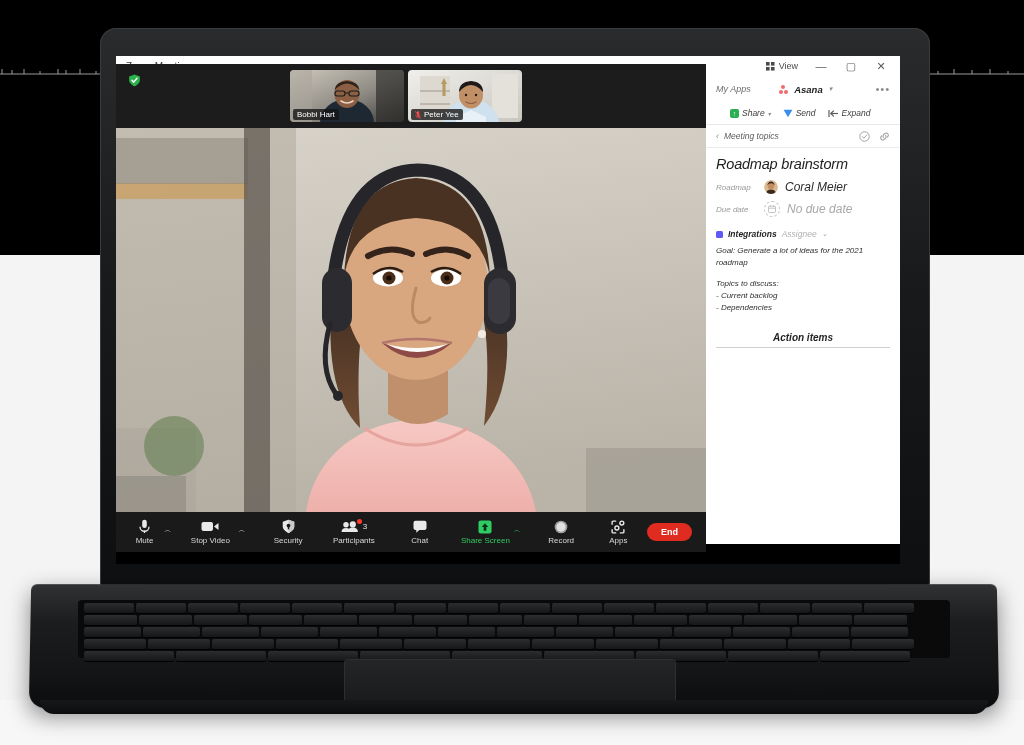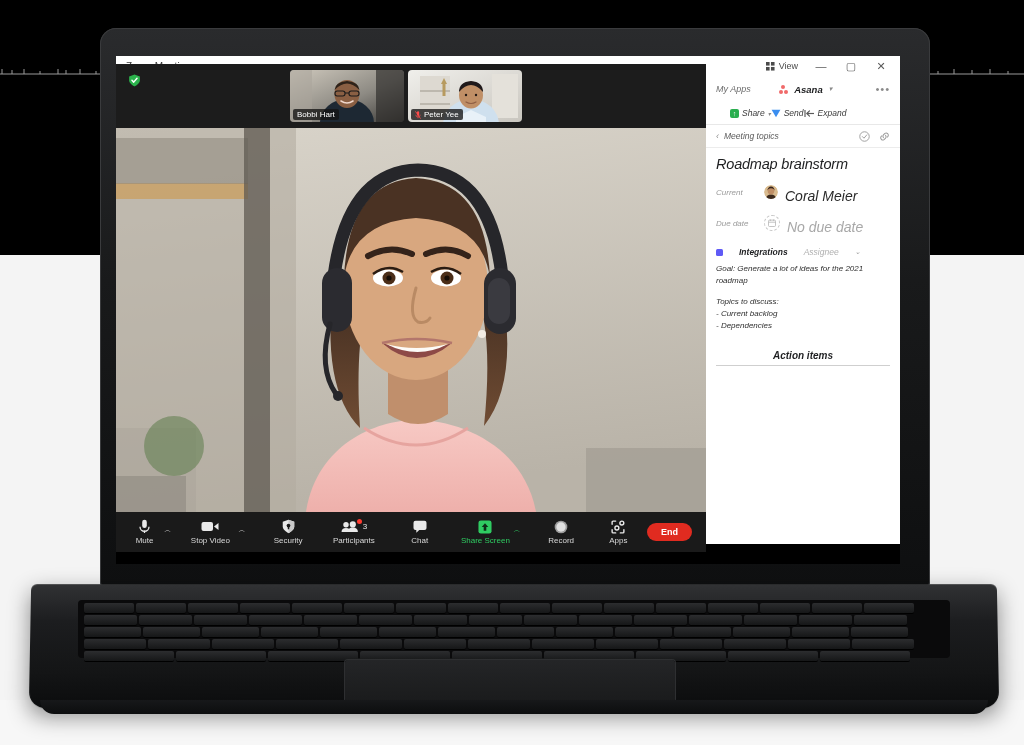--- a/index.html
+++ b/index.html
@@ -162,48 +162,48 @@
     font-size:9px; color:#6b6b6b; gap:6px;
   }
   .asana-logo { display:flex; flex-direction:column; align-items:center; gap:1px; }
   .asana-logo .row { display:flex; gap:1.5px; }
   .asana-dot { width:4px; height:4px; border-radius:50%; background:#f06a6a; }
   #sb-apps .app-name { font-size:9.5px; font-weight:bold; color:#1e1f21; }
   #sb-apps .chev { font-size:7px; color:#8a8a8a; }
   #sb-apps .more { margin-left:auto; color:#8a8a8a; font-size:11px; letter-spacing:1px; }
 
   #sb-actions {
-    height:22px; display:flex; align-items:center; gap:0;
+    height:22px; display:flex; align-items:center; gap:12px;
     padding:0 14px 0 24px; font-size:8.5px; color:#3c3c3c;
     border-bottom:1px solid #e8e8e8;
   }
   .sb-act { display:flex; align-items:center; gap:3px; cursor:pointer; }
   .sq-green { width:9px; height:9px; border-radius:2px; background:#2aae4f; display:flex; align-items:center; justify-content:center; color:#fff; font-size:7px; }
 
   #sb-bread {
     height:22px; display:flex; align-items:center; padding:0 10px;
     font-size:8.5px; color:#5c5c5c; border-bottom:1px solid #ececec;
   }
   #sb-bread .back { font-size:9px; color:#8a8a8a; margin-right:5px; }
   #sb-bread .icons { margin-left:auto; display:flex; gap:9px; align-items:center; }
 
   #sb-body { padding:8px 10px 0 10px; }
   #task-title { font-size:14.5px; color:#1e1f21; font-weight:normal; margin:0 0 8px 0; letter-spacing:-.2px; }
   .meta-row { display:flex; align-items:center; margin-bottom:7px; }
   .meta-label { font-size:8px; color:#9a9a9a; width:48px; }
   .avatar-sm { width:14px; height:14px; border-radius:50%; overflow:hidden; margin-right:7px; flex:0 0 auto; }
-  .meta-val { font-size:14px; color:#2b2b2b;margin-top:8px; }
+  .meta-val { font-size:12px; color:#2b2b2b; }
   .meta-val.muted { color:#a8a8a8; }
   .date-circle {
     width:14px; height:14px; border-radius:50%;
     border:1px dashed #c6c6c6; margin-right:7px;
     display:flex; align-items:center; justify-content:center;
   }
 
-  #integrations-row { display:flex; align-items:center; gap:16px; margin:12px 0 6px 0; }
+  #integrations-row { display:flex; align-items:center; gap:5px; margin:12px 0 6px 0; }
   .int-square { width:7px; height:7px; background:#5f5af6; border-radius:1.5px; }
   .int-name { font-size:8.5px; font-weight:bold; color:#1e1f21; }
   .int-sub { font-size:8.5px; color:#b0b0b0; }
   .int-chev { font-size:7px; color:#9a9a9a; }
 
   .body-text { font-size:8px; color:#2f2f2f; line-height:1.5; margin:0 0 9px 0; }
   .body-text.block { margin-bottom:0; }
 
   #action-items-hd {
     font-size:10px; color:#1e1f21; font-weight:bold;
@@ -567,21 +567,21 @@
               <path d="M5.2 7.8 a2.6 2.6 0 0 1 0 -3.2 L7 2.8 a2.6 2.6 0 0 1 3.6 3.6 L9.6 7.4" stroke="#9b9b9b" stroke-width="1.2" fill="none" stroke-linecap="round"></path>
               <path d="M7.8 5.2 a2.6 2.6 0 0 1 0 3.2 L6 10.2 a2.6 2.6 0 0 1 -3.6 -3.6 L3.4 5.6" stroke="#9b9b9b" stroke-width="1.2" fill="none" stroke-linecap="round"></path>
             </svg>
           </span>
         </div>
 
         <div id="sb-body">
           <div id="task-title">Roadmap brainstorm</div>
 
           <div class="meta-row">
-            <span class="meta-label">Current</span>
+            <span class="meta-label">Roadmap</span>
             <span class="avatar-sm">
               <svg viewBox="0 0 14 14" width="14" height="14">
                 <circle cx="7" cy="7" r="7" fill="#d9bb8f"></circle>
                 <path d="M1.6 14 q1.2 -4.4 5.4 -4.4 q4.2 0 5.4 4.4 z" fill="#3c2a1d"></path>
                 <circle cx="7" cy="6.1" r="3.3" fill="#c08f66"></circle>
                 <path d="M3.3 6 q0.5 -4.2 3.7 -4.4 q3.3 0.2 3.7 4.4 q-0.4 -2.6 -3.7 -2.8 q-3.2 0.2 -3.7 2.8 z" fill="#37241a"></path>
               </svg>
             </span>
             <span class="meta-val">Coral Meier</span>
           </div>

